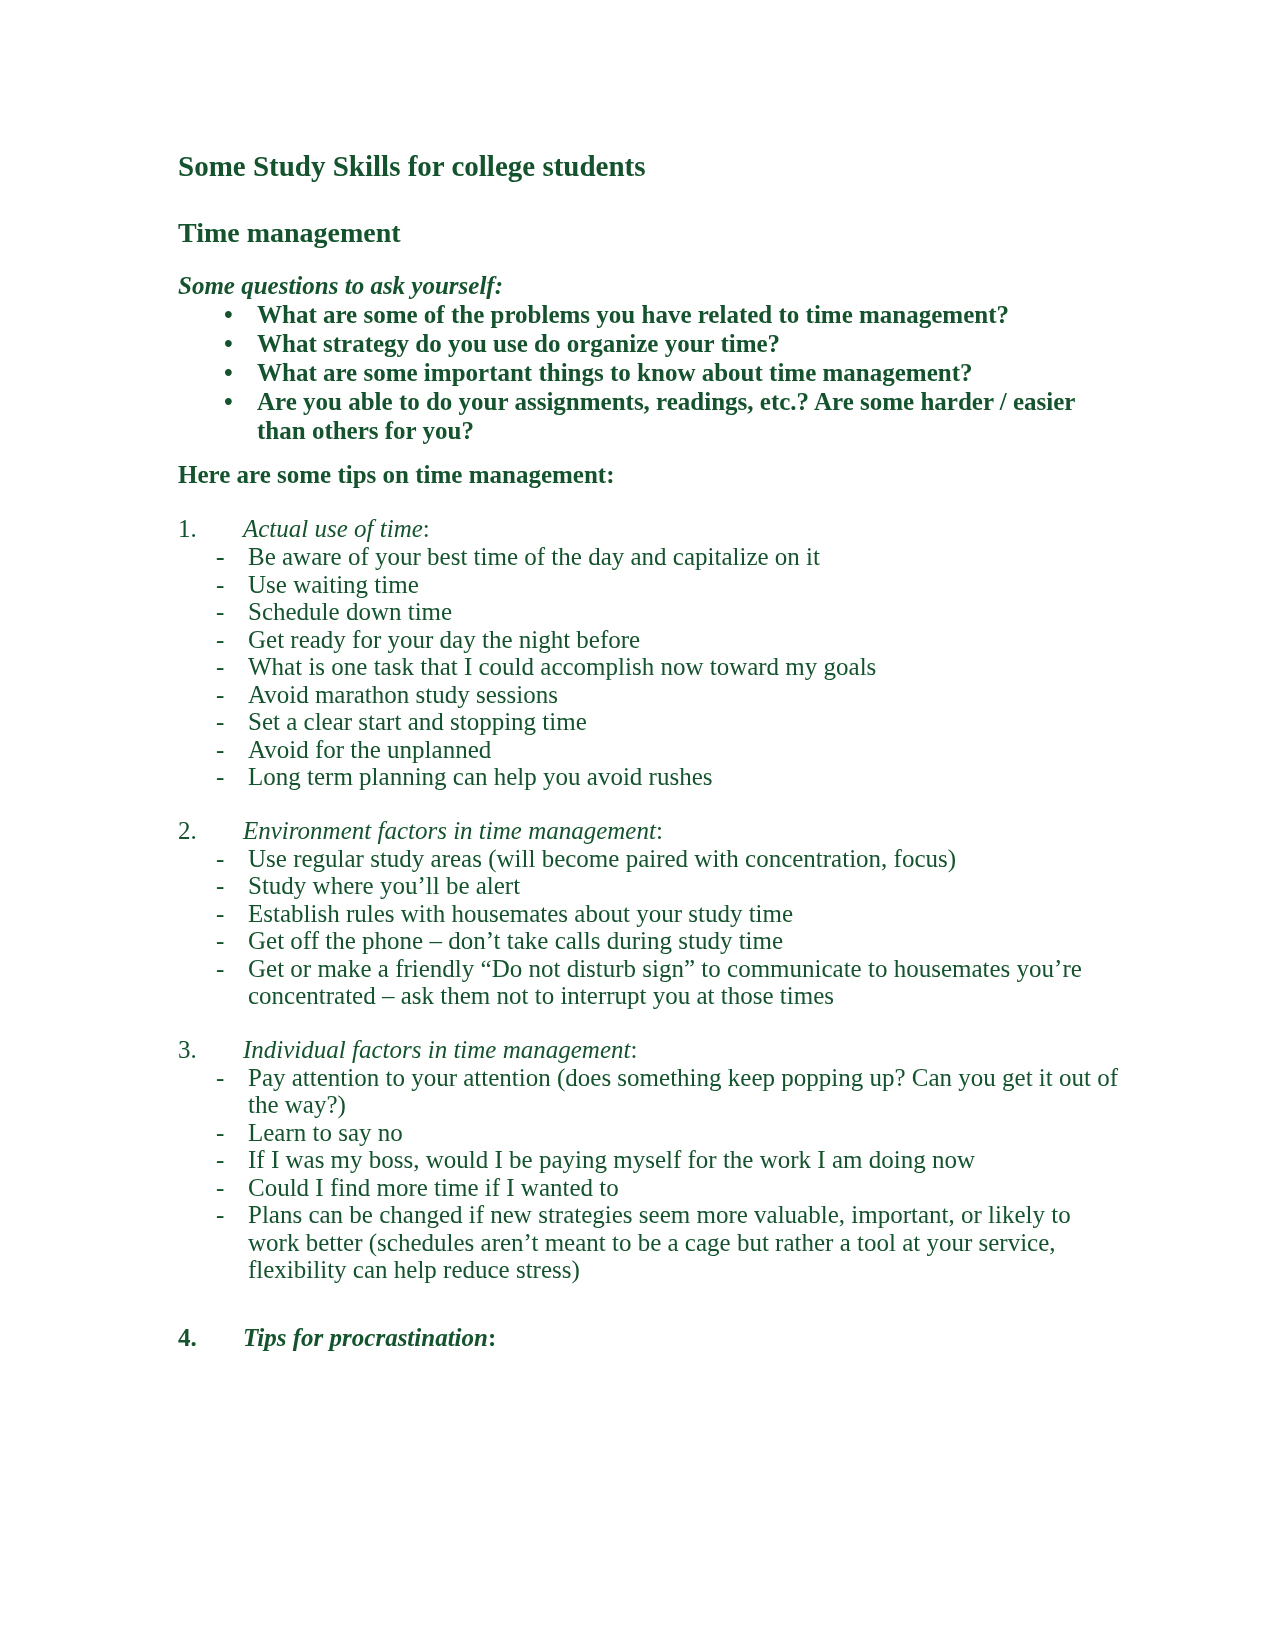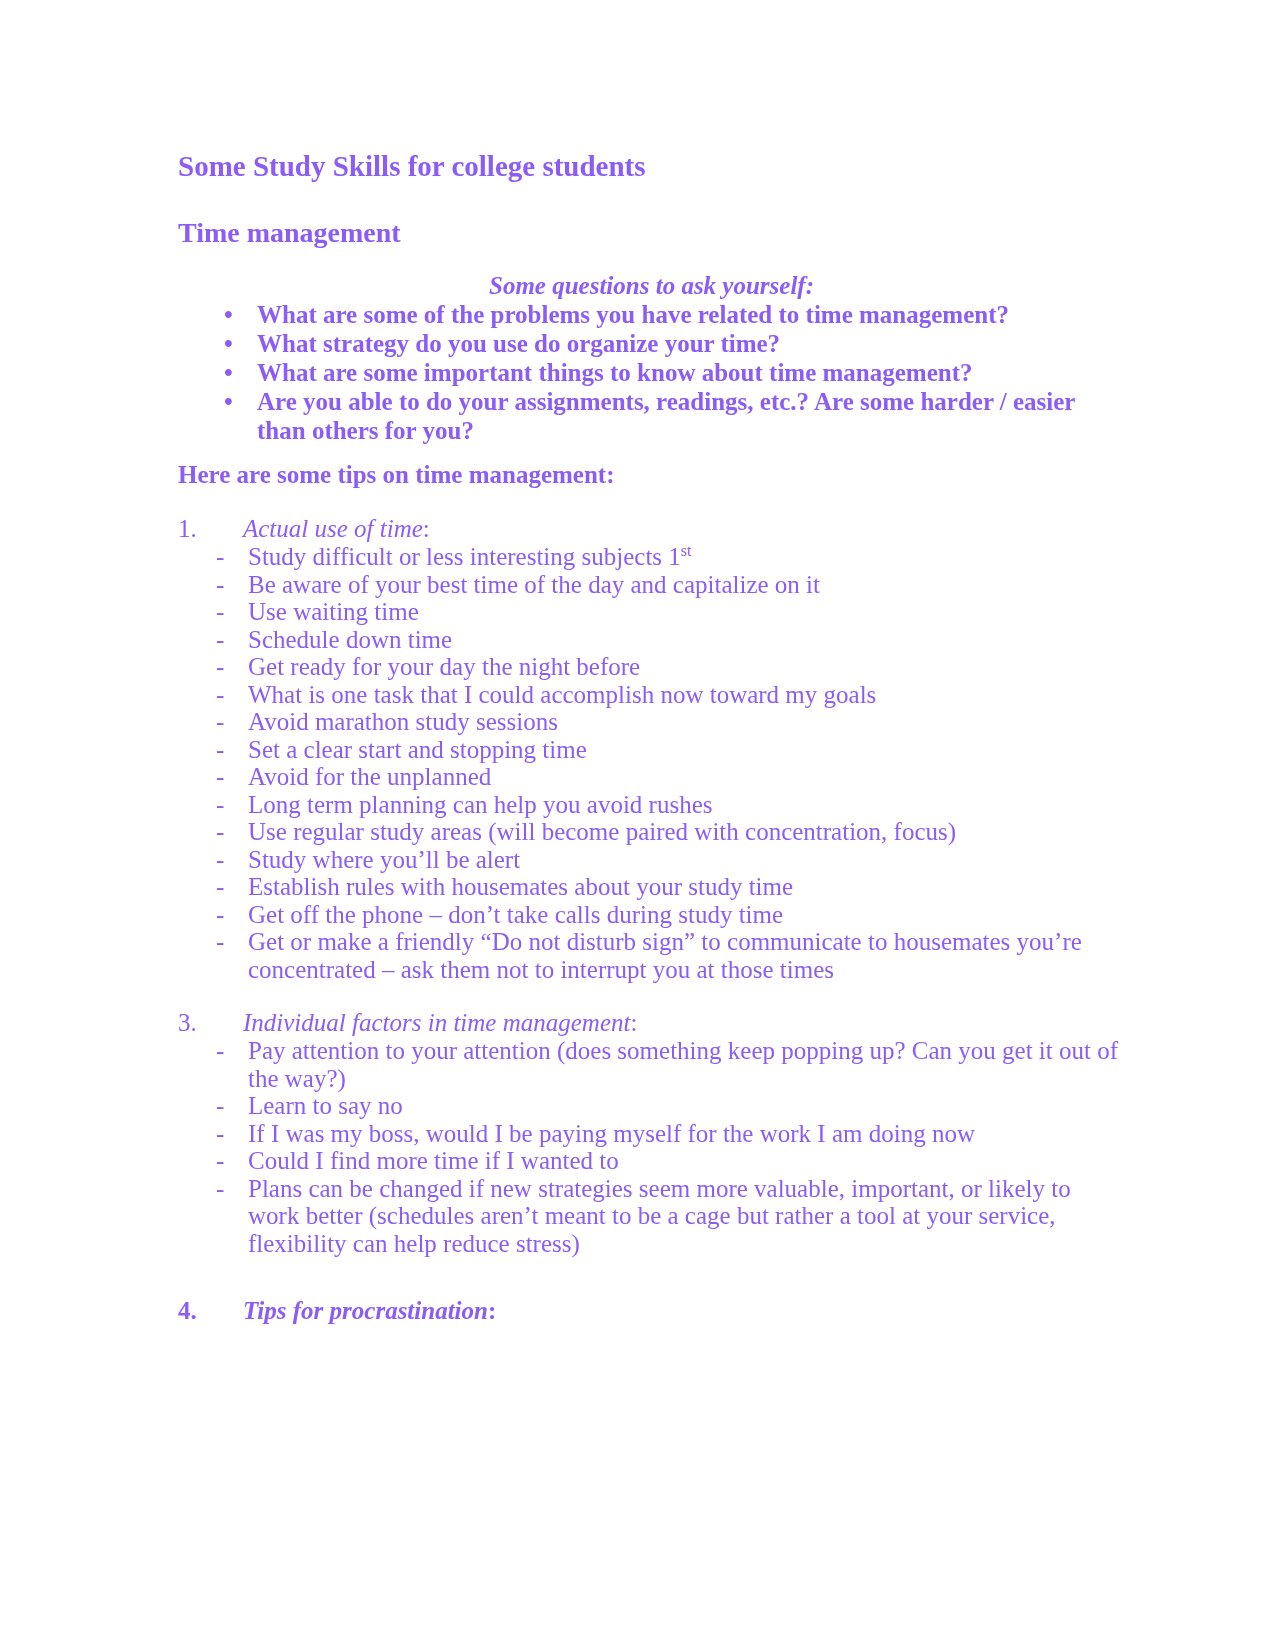--- a/index.html
+++ b/index.html
@@ -7,21 +7,21 @@
     padding: 0;
     background: #ffffff;
   }
   .page {
     position: relative;
     width: 1275px;
     height: 1650px;
     box-sizing: border-box;
     padding: 150px 150px 0 178px;
     background: #ffffff;
-    color: #8b5cf6;
+    color: #14532d;
     font-family: "Liberation Serif", "DejaVu Serif", serif;
     font-size: 25px;
     line-height: 28px;
     overflow: hidden;
   }
   .doc-title {
     margin: 0;
     font-size: 29px;
     line-height: 32px;
     font-weight: bold;
@@ -29,21 +29,20 @@
   .doc-subtitle {
     margin: 34px 0 0 0;
     font-size: 28px;
     line-height: 34px;
     font-weight: bold;
   }
   .questions-heading {
     margin: 22px 0 0 0;
     font-weight: bold;
     font-style: italic;
-    text-align: center;
   }
   ul.bullet-list, ul.dash-list {
     list-style: none;
     margin: 0;
     padding: 0;
   }
   ul.bullet-list {
     font-weight: bold;
   }
   ul.bullet-list li {
@@ -112,21 +111,20 @@
       <span>Are you able to do your assignments, readings, etc.? Are some harder / easier than others for you?</span>
     </li>
   </ul>
 
   <p class="tips-heading">Here are some tips on time management:</p>
 
   <p class="section-heading"><span>1. </span><span class="it">Actual use of time</span><span>:</span></p>
   <ul class="dash-list">
     <li>
       <span class="marker">-</span>
-      <span><span>Study difficult or less interesting subjects 1</span><sup>st</sup></span>
     </li>
     <li>
       <span class="marker">-</span>
       <span>Be aware of your best time of the day and capitalize on it</span>
     </li>
     <li>
       <span class="marker">-</span>
       <span>Use waiting time</span>
     </li>
     <li>
@@ -152,20 +150,21 @@
     <li>
       <span class="marker">-</span>
       <span>Avoid for the unplanned</span>
     </li>
     <li>
       <span class="marker">-</span>
       <span>Long term planning can help you avoid rushes</span>
     </li>
   </ul>
 
+  <p class="section-heading"><span>2. </span><span class="it">Environment factors in time management</span><span>:</span></p>
   <ul class="dash-list">
     <li>
       <span class="marker">-</span>
       <span>Use regular study areas (will become paired with concentration, focus)</span>
     </li>
     <li>
       <span class="marker">-</span>
       <span>Study where you’ll be alert</span>
     </li>
     <li>

